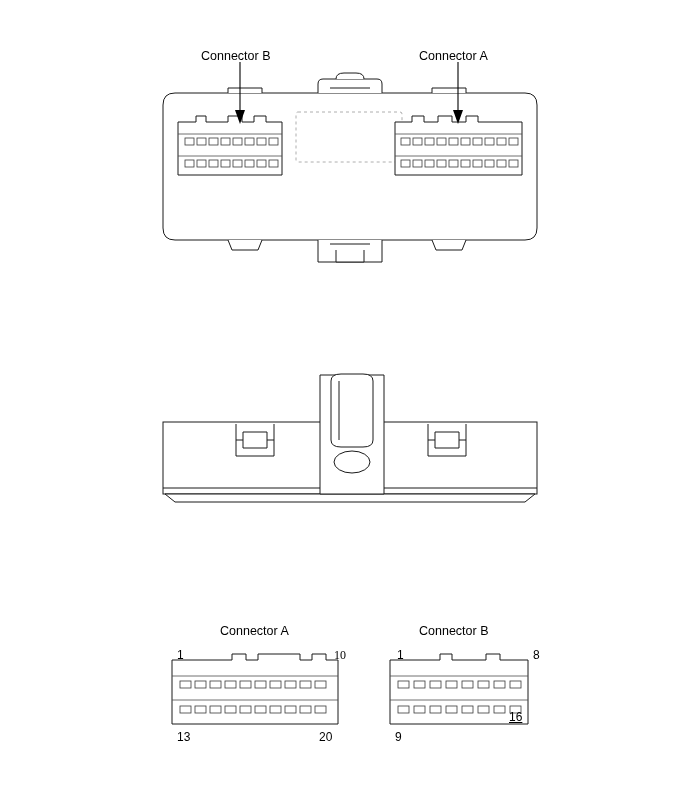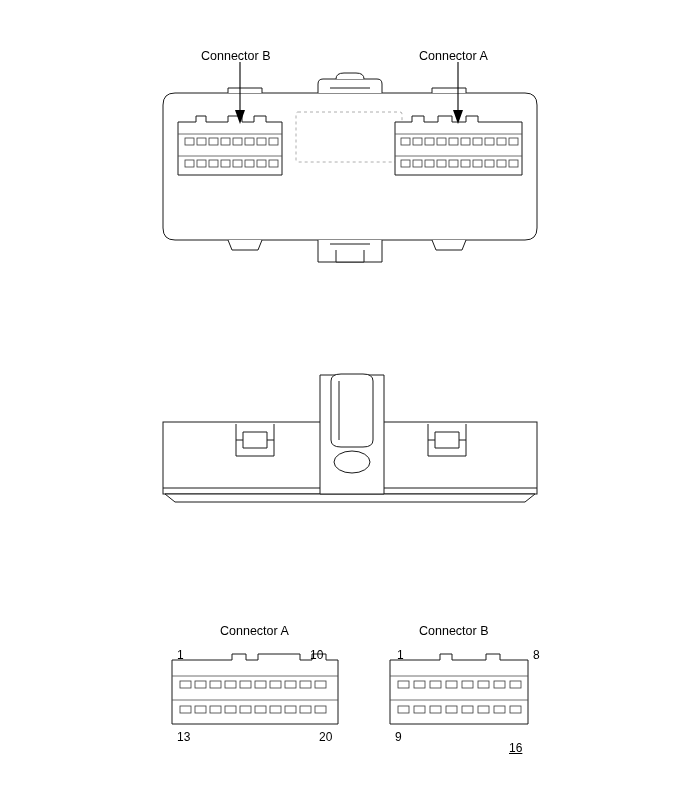--- a/index.html
+++ b/index.html
@@ -213,22 +213,22 @@
 
   <div class="label" style="left:201px; top:49px;">Connector B</div>
 
   <div class="label" style="left:419px; top:49px;">Connector A</div>
 
   <div class="label" style="left:220px; top:624px;">Connector A</div>
 
   <div class="label" style="left:419px; top:624px;">Connector B</div>
 
   <div class="pin-num" style="left:177px; top:649px;">1</div>
-  <div class="pin-num" style="left:310px; top:649px;">10</div>
+  <div class="pin-num" style="left:334px; top:649px;font-family:Liberation Serif, serif;">10</div>
   <div class="pin-num" style="left:177px; top:731px;">13</div>
   <div class="pin-num" style="left:319px; top:731px;">20</div>
 
   <div class="pin-num" style="left:397px; top:649px;">1</div>
   <div class="pin-num" style="left:533px; top:649px;">8</div>
   <div class="pin-num" style="left:395px; top:731px;">9</div>
-  <div class="pin-num" style="left:509px; top:742px;text-decoration:underline;">16</div>
+  <div class="pin-num" style="left:509px; top:711px;text-decoration:underline;">16</div>
 
 </div>
 
 </body></html>

